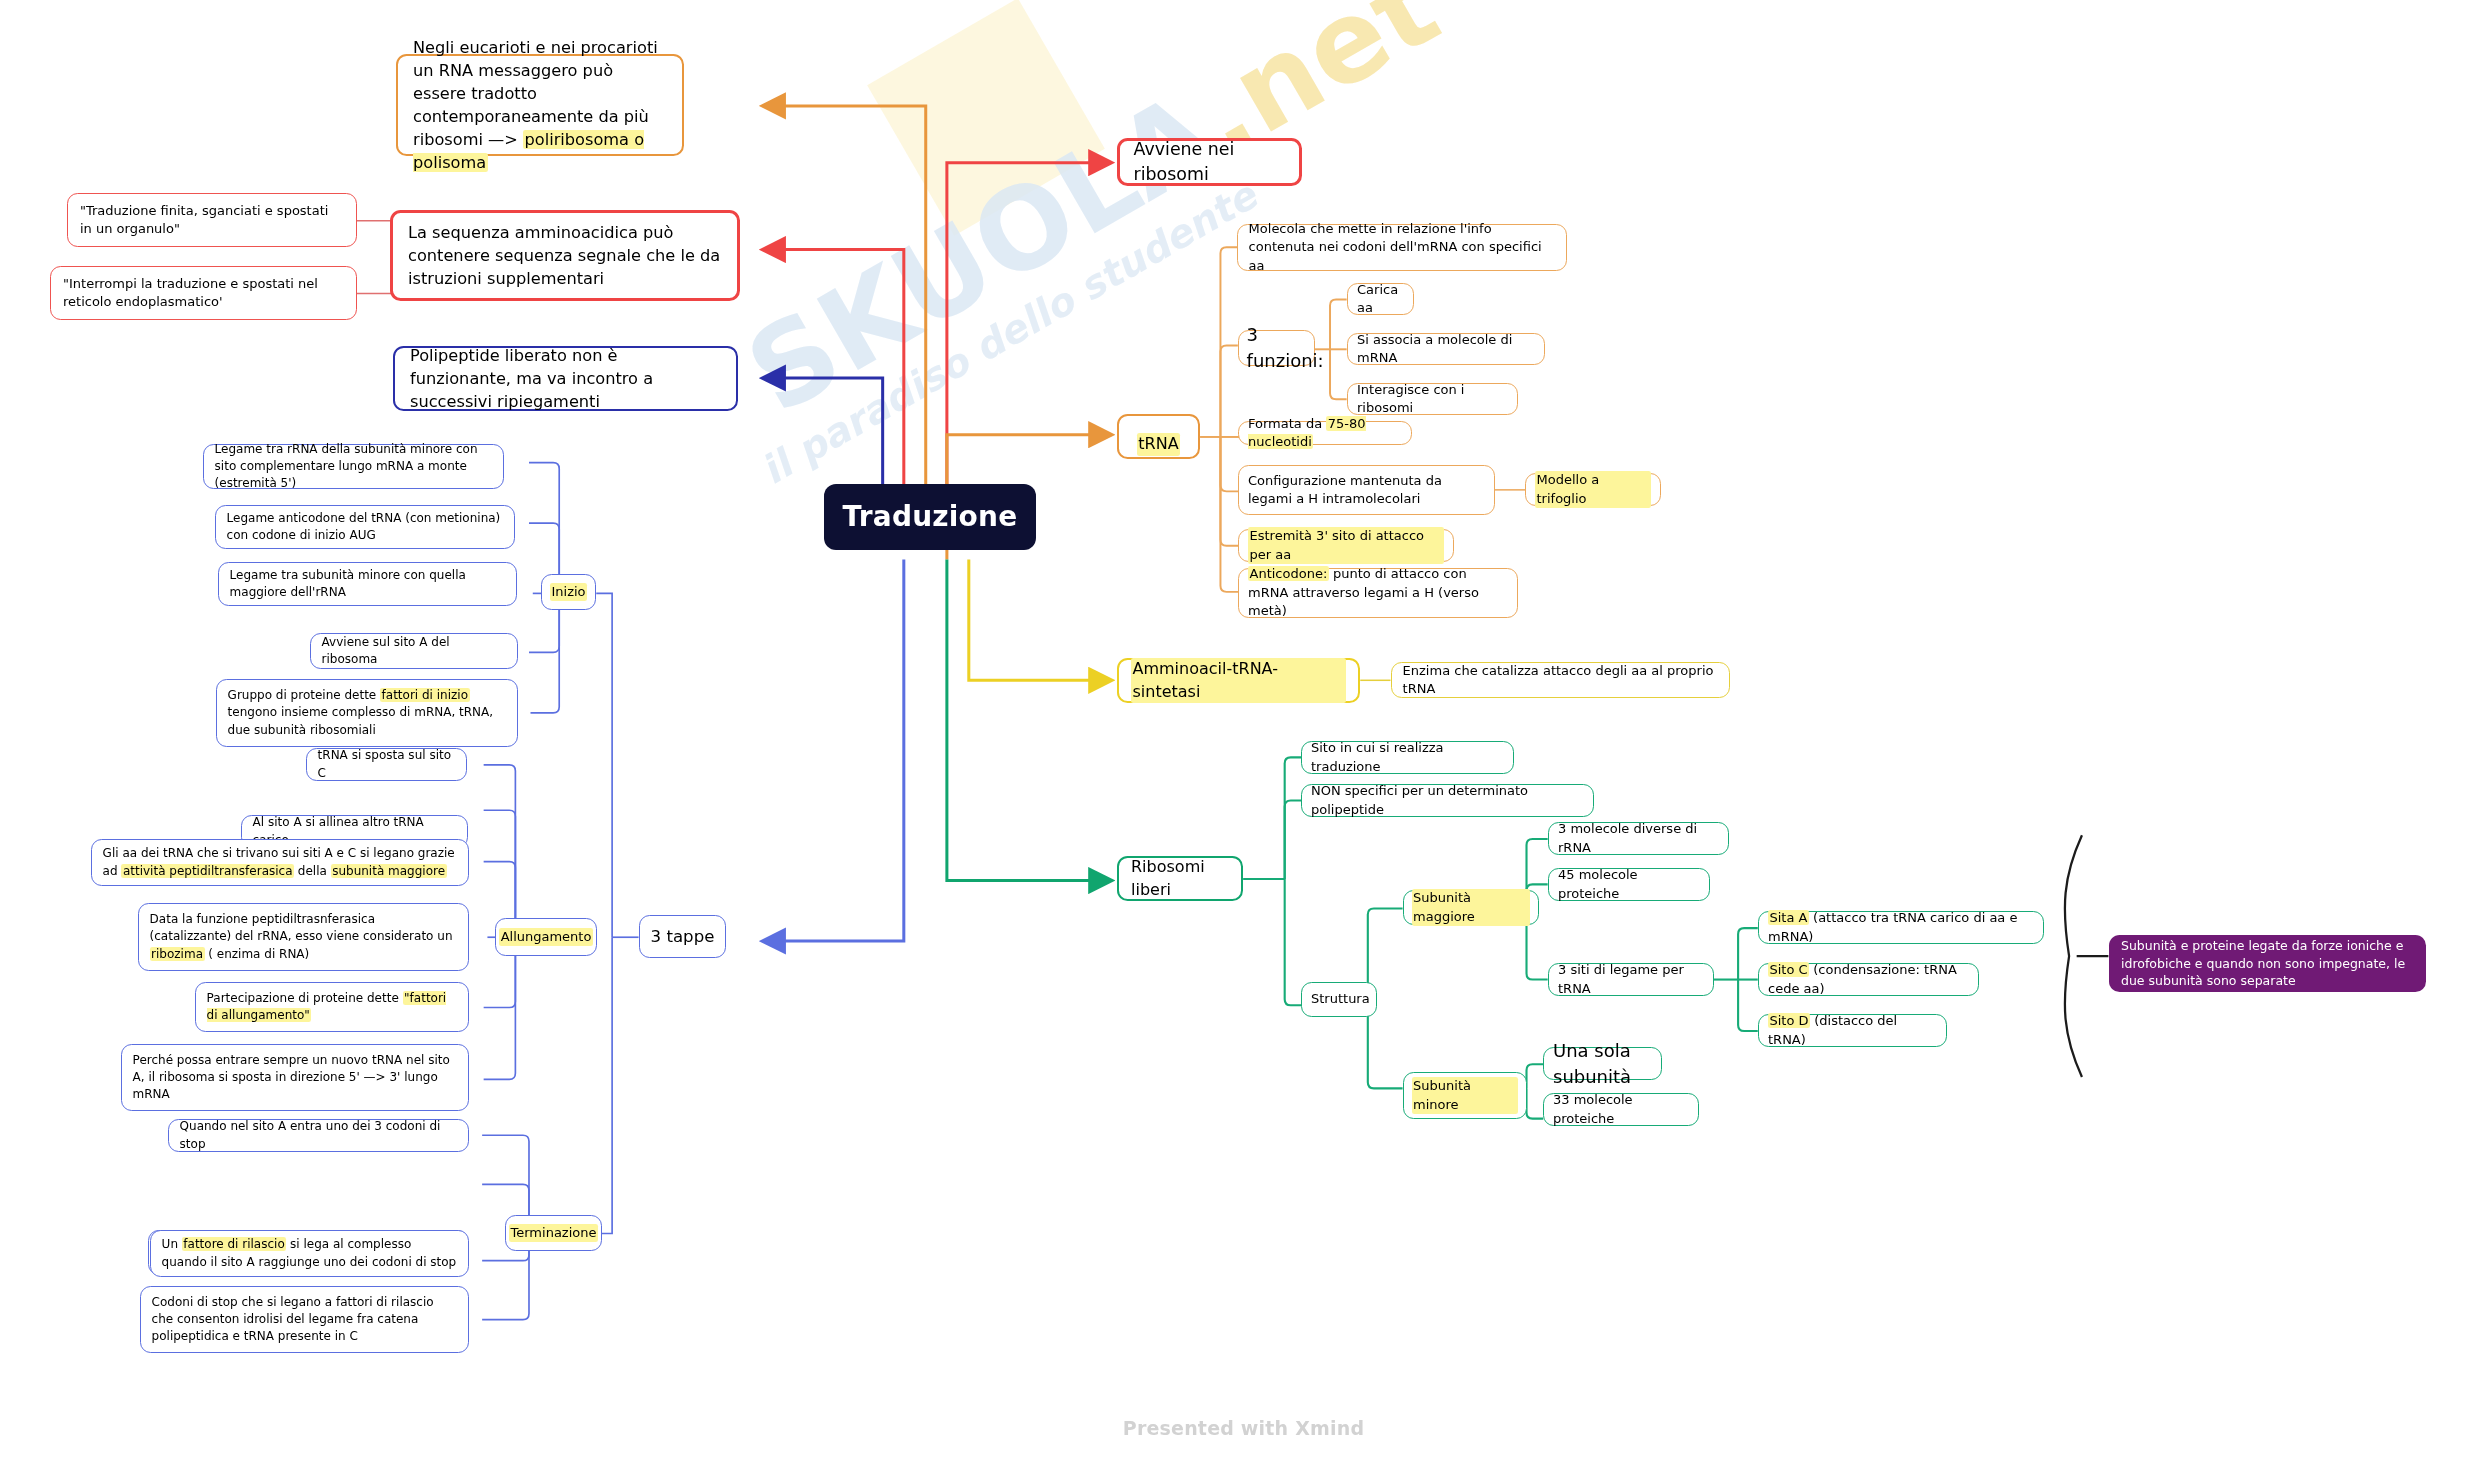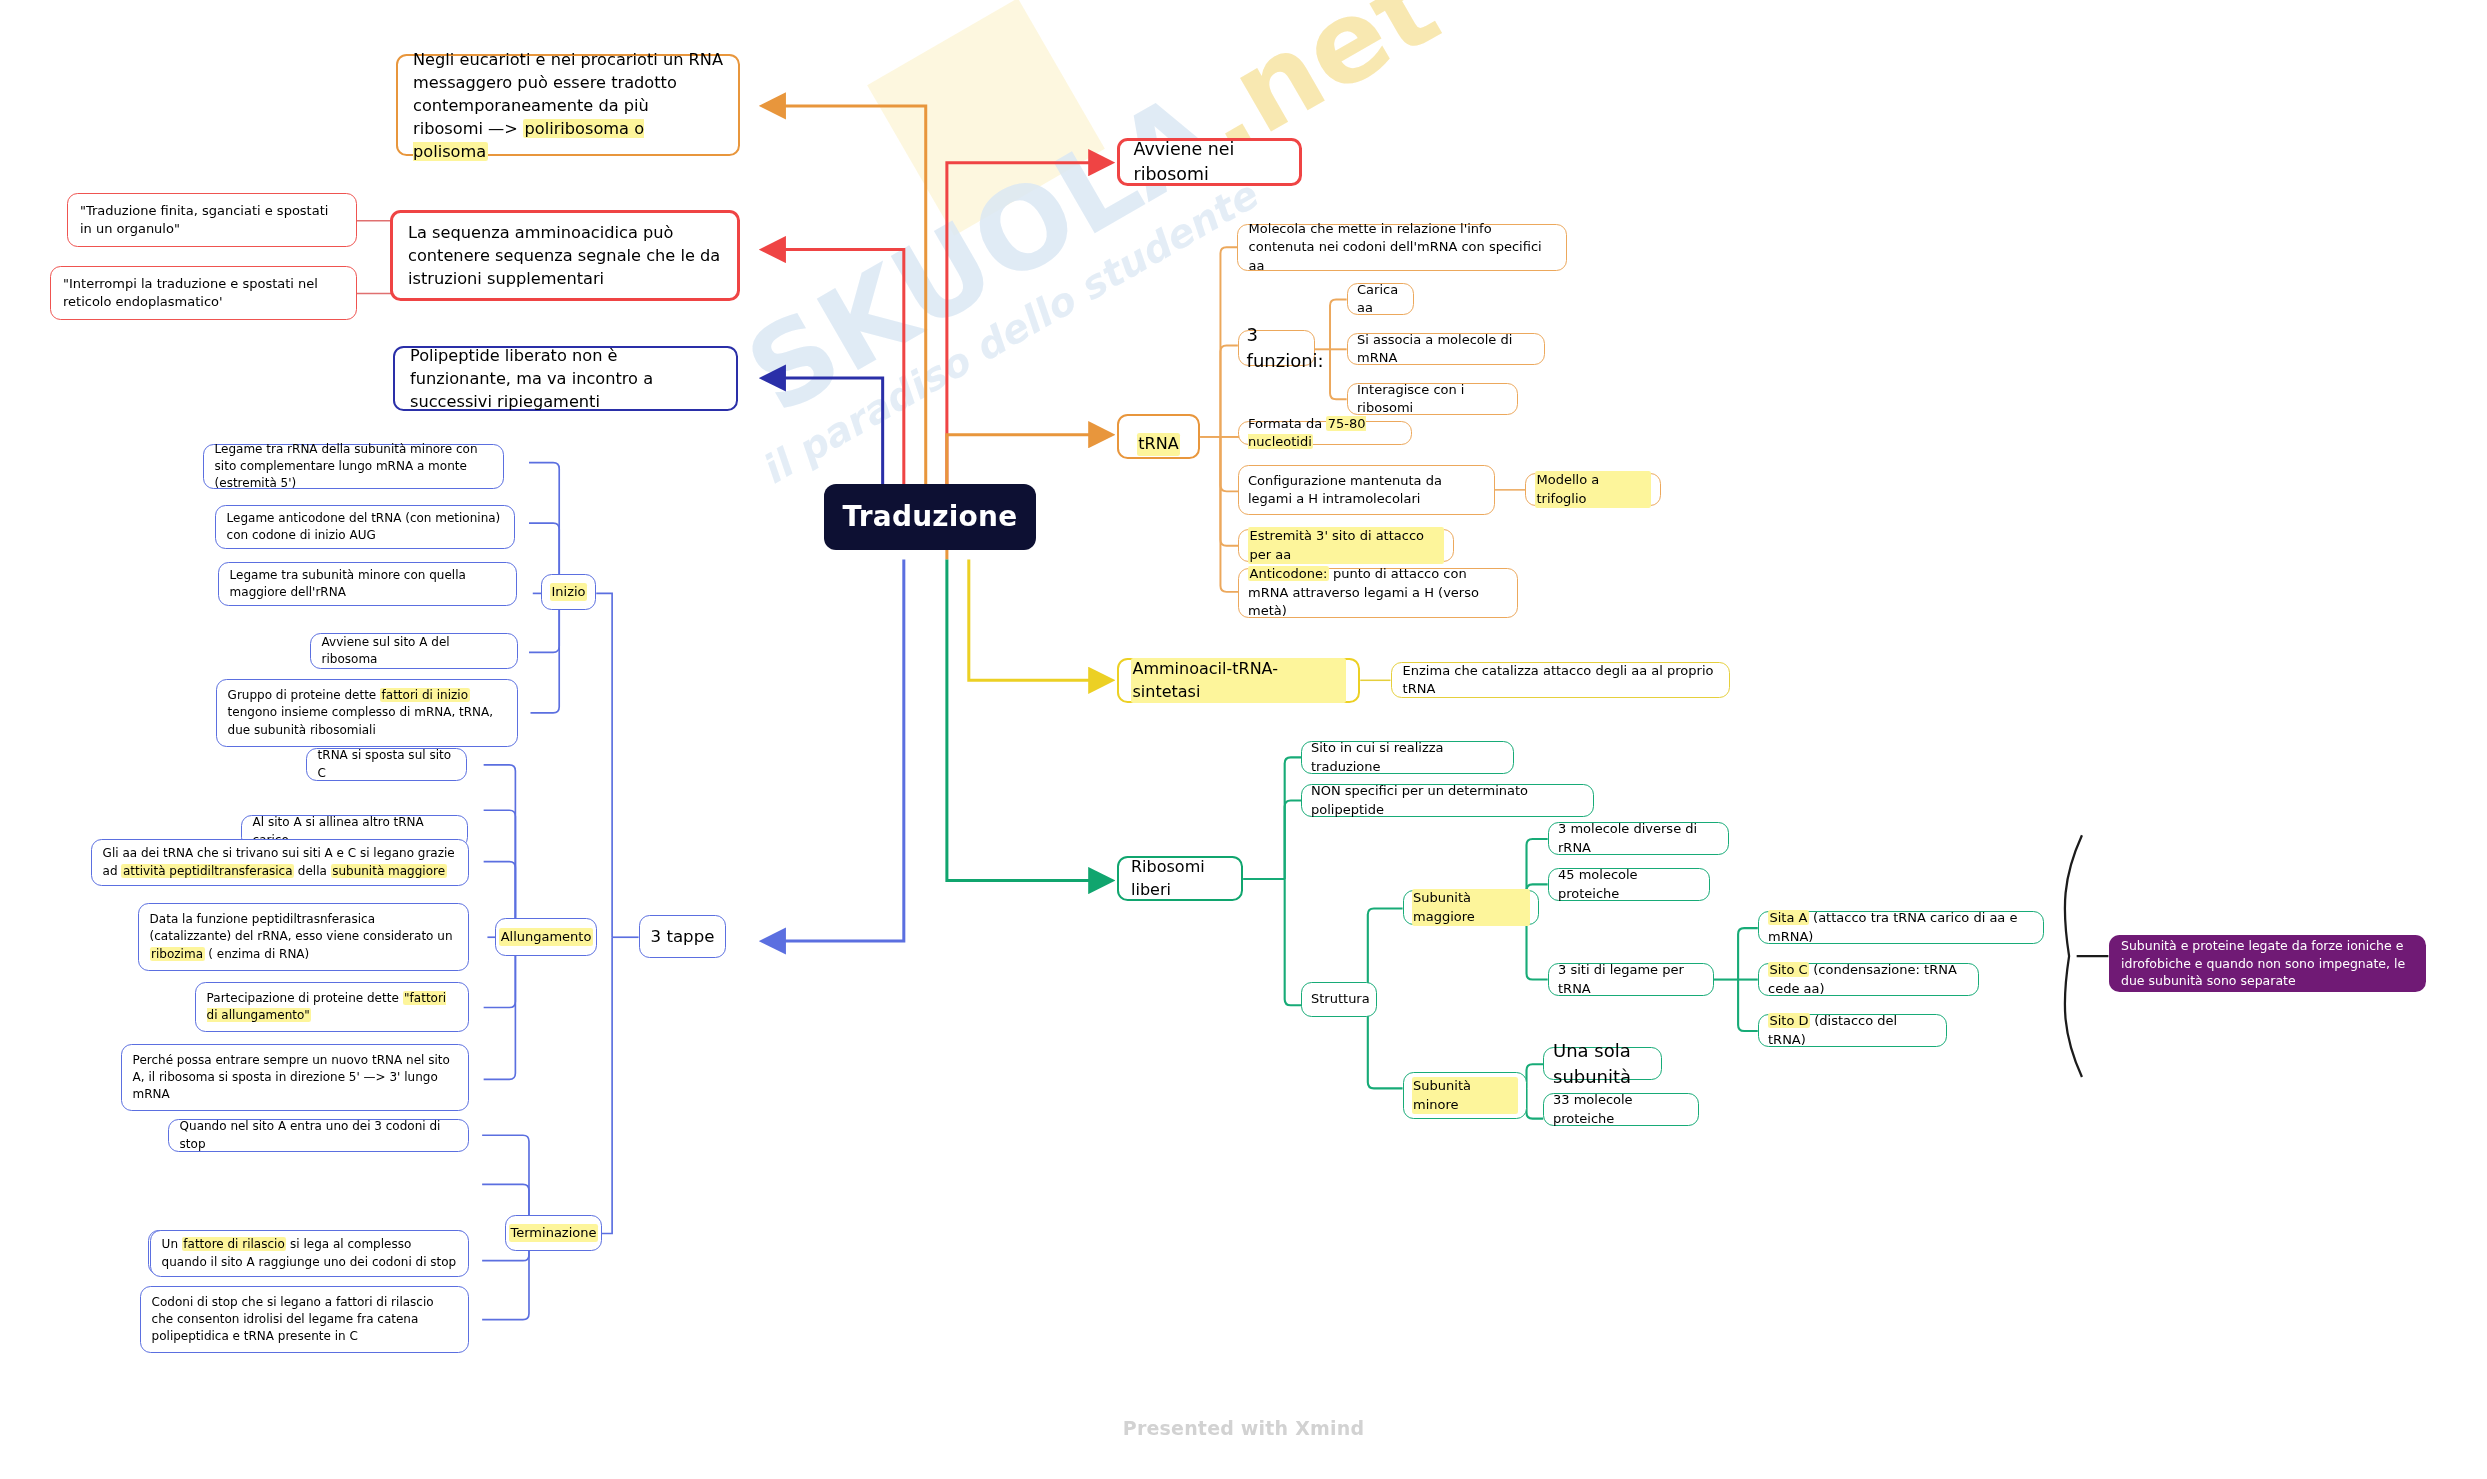--- a/index.html
+++ b/index.html
@@ -163,21 +163,21 @@
     <path d="M2300,1296 L2300,1356 Q2300,1364 2308,1364 L2326,1364" stroke="#17ab77" stroke-width="2.8" fill="none"></path>
 
     <path d="M1990,1440 L2020,1440" stroke="#17ab77" stroke-width="2.8" fill="none"></path>
     <path d="M2020,1440 L2020,1416 Q2020,1408 2028,1408 L2042,1408" stroke="#17ab77" stroke-width="2.8" fill="none"></path>
     <path d="M2020,1440 L2020,1472 Q2020,1480 2028,1480 L2042,1480" stroke="#17ab77" stroke-width="2.8" fill="none"></path>
 
     <path d="M2755,1105 C2730,1160 2728,1200 2738,1265 C2728,1330 2730,1370 2755,1425" stroke="#1b1b1b" stroke-width="3" fill="none"></path>
     <path d="M2748,1265 L2790,1265" stroke="#1b1b1b" stroke-width="3" fill="none"></path>
   </svg>
 
-  <div class="node n-orange" style="left:396px;top:54px;width:344px;height:102px;padding:27px 15px;font-size:16.2px;">
+  <div class="node n-orange" style="left:396px;top:54px;width:288px;height:102px;padding:27px 15px;font-size:16.2px;">
     <span class="txt"><span>Negli eucarioti e nei procarioti un RNA messaggero può essere tradotto contemporaneamente da più ribosomi —&gt; </span><span class="hl">poliribosoma o polisoma</span></span>
   </div>
 
   <div class="node n-red" style="left:390px;top:210px;width:350px;height:91px;padding:9px 15px;font-size:16.2px;">
     <span class="txt">La sequenza amminoacidica può contenere sequenza segnale che le da istruzioni supplementari</span>
   </div>
   <div class="node n-red-thin" style="left:67px;top:193px;width:290px;height:54px;padding:6px 12px;font-size:13px;">
     <span class="txt">"Traduzione finita, sganciati e spostati in un organulo"</span>
   </div>
   <div class="node n-red-thin" style="left:50px;top:266px;width:307px;height:54px;padding:6px 12px;font-size:13px;">

